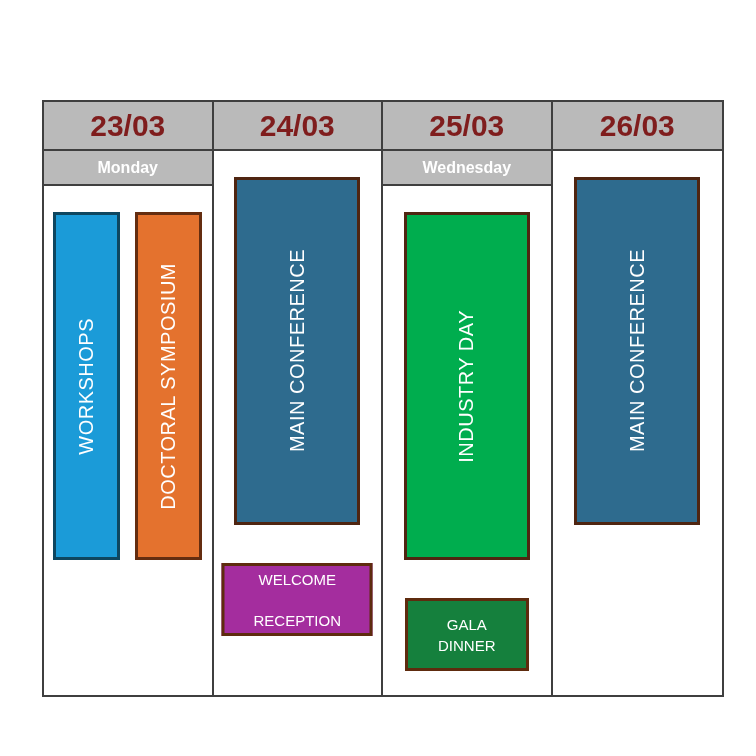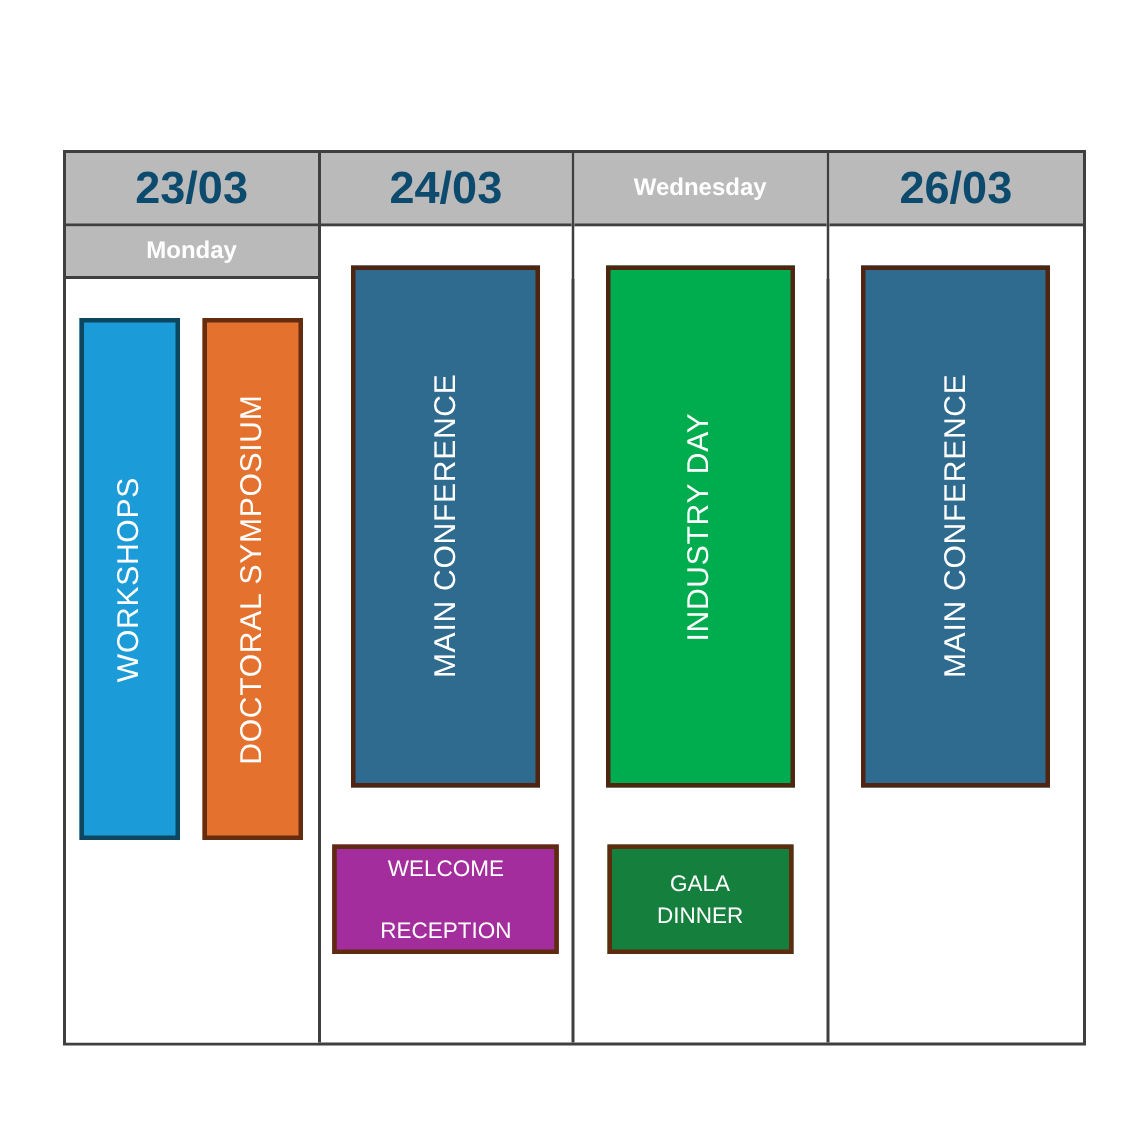--- a/index.html
+++ b/index.html
@@ -32,21 +32,21 @@
     border-right: 2px solid #3f3f3f;
     min-width: 0;
   }
   .col:last-child { border-right: none; }
   .cell-date {
     background: #bababa;
     border-bottom: 2px solid #3f3f3f;
     display: flex;
     align-items: center;
     justify-content: center;
-    color: #0c4a6e;
+    color: #7f1d1d;
     font-size: 30px;
     font-weight: 700;
   }
   .cell-day {
     background: #bababa;
     border-bottom: 2px solid #3f3f3f;
     display: flex;
     align-items: center;
     justify-content: center;
     color: #ffffff;
@@ -134,20 +134,23 @@
           <span class="vtext">MAIN CONFERENCE</span>
         </div>
         <div class="block-evening w-reception" style="background-color: rgb(164, 45, 158); border-color: rgb(94, 43, 14);">
           <span>WELCOME</span>
           <span>RECEPTION</span>
         </div>
       </div>
     </div>
 
     <div class="col">
+      <div class="cell-date">
+        <span>25/03</span>
+      </div>
       <div class="cell-day">
         <span>Wednesday</span>
       </div>
       <div class="cell-body">
         <div class="block-tall w-wide" style="background-color: rgb(0, 173, 78); border-color: rgb(79, 37, 17);">
           <span class="vtext">INDUSTRY DAY</span>
         </div>
         <div class="block-evening w-gala" style="background-color: #15803d; border-color: rgb(94, 43, 14);">
           <span>GALA</span>
           <span>DINNER</span>

